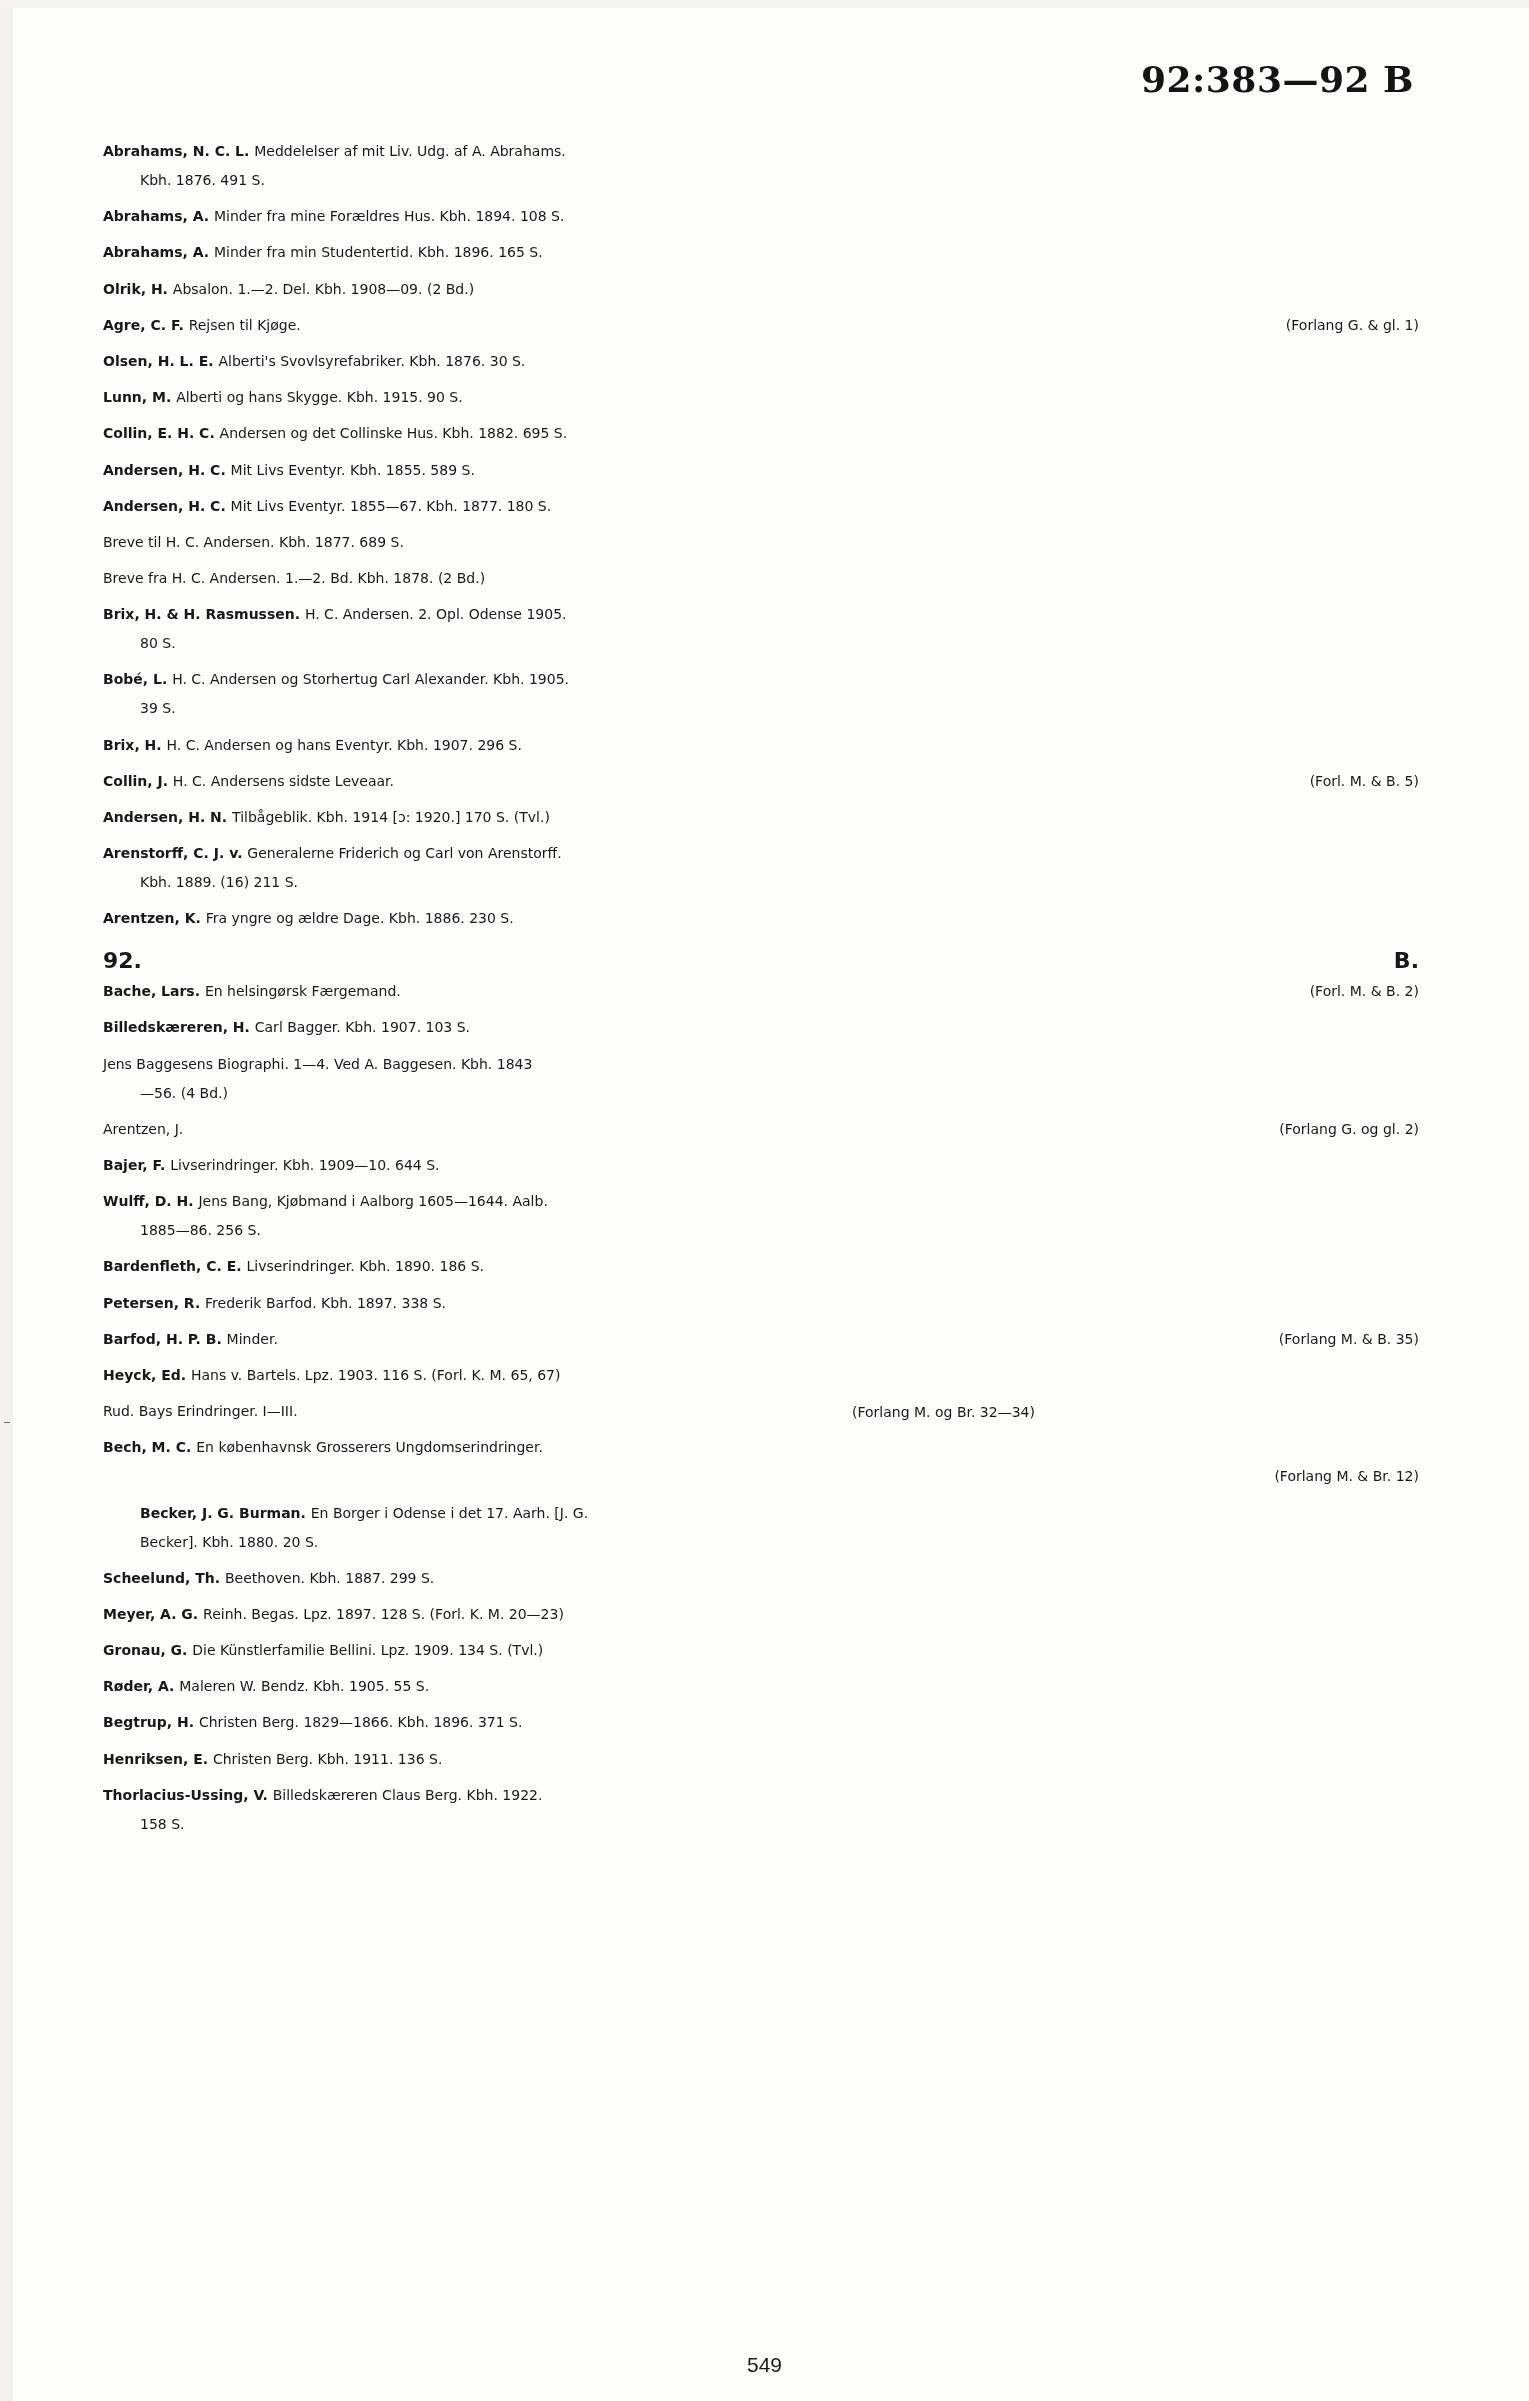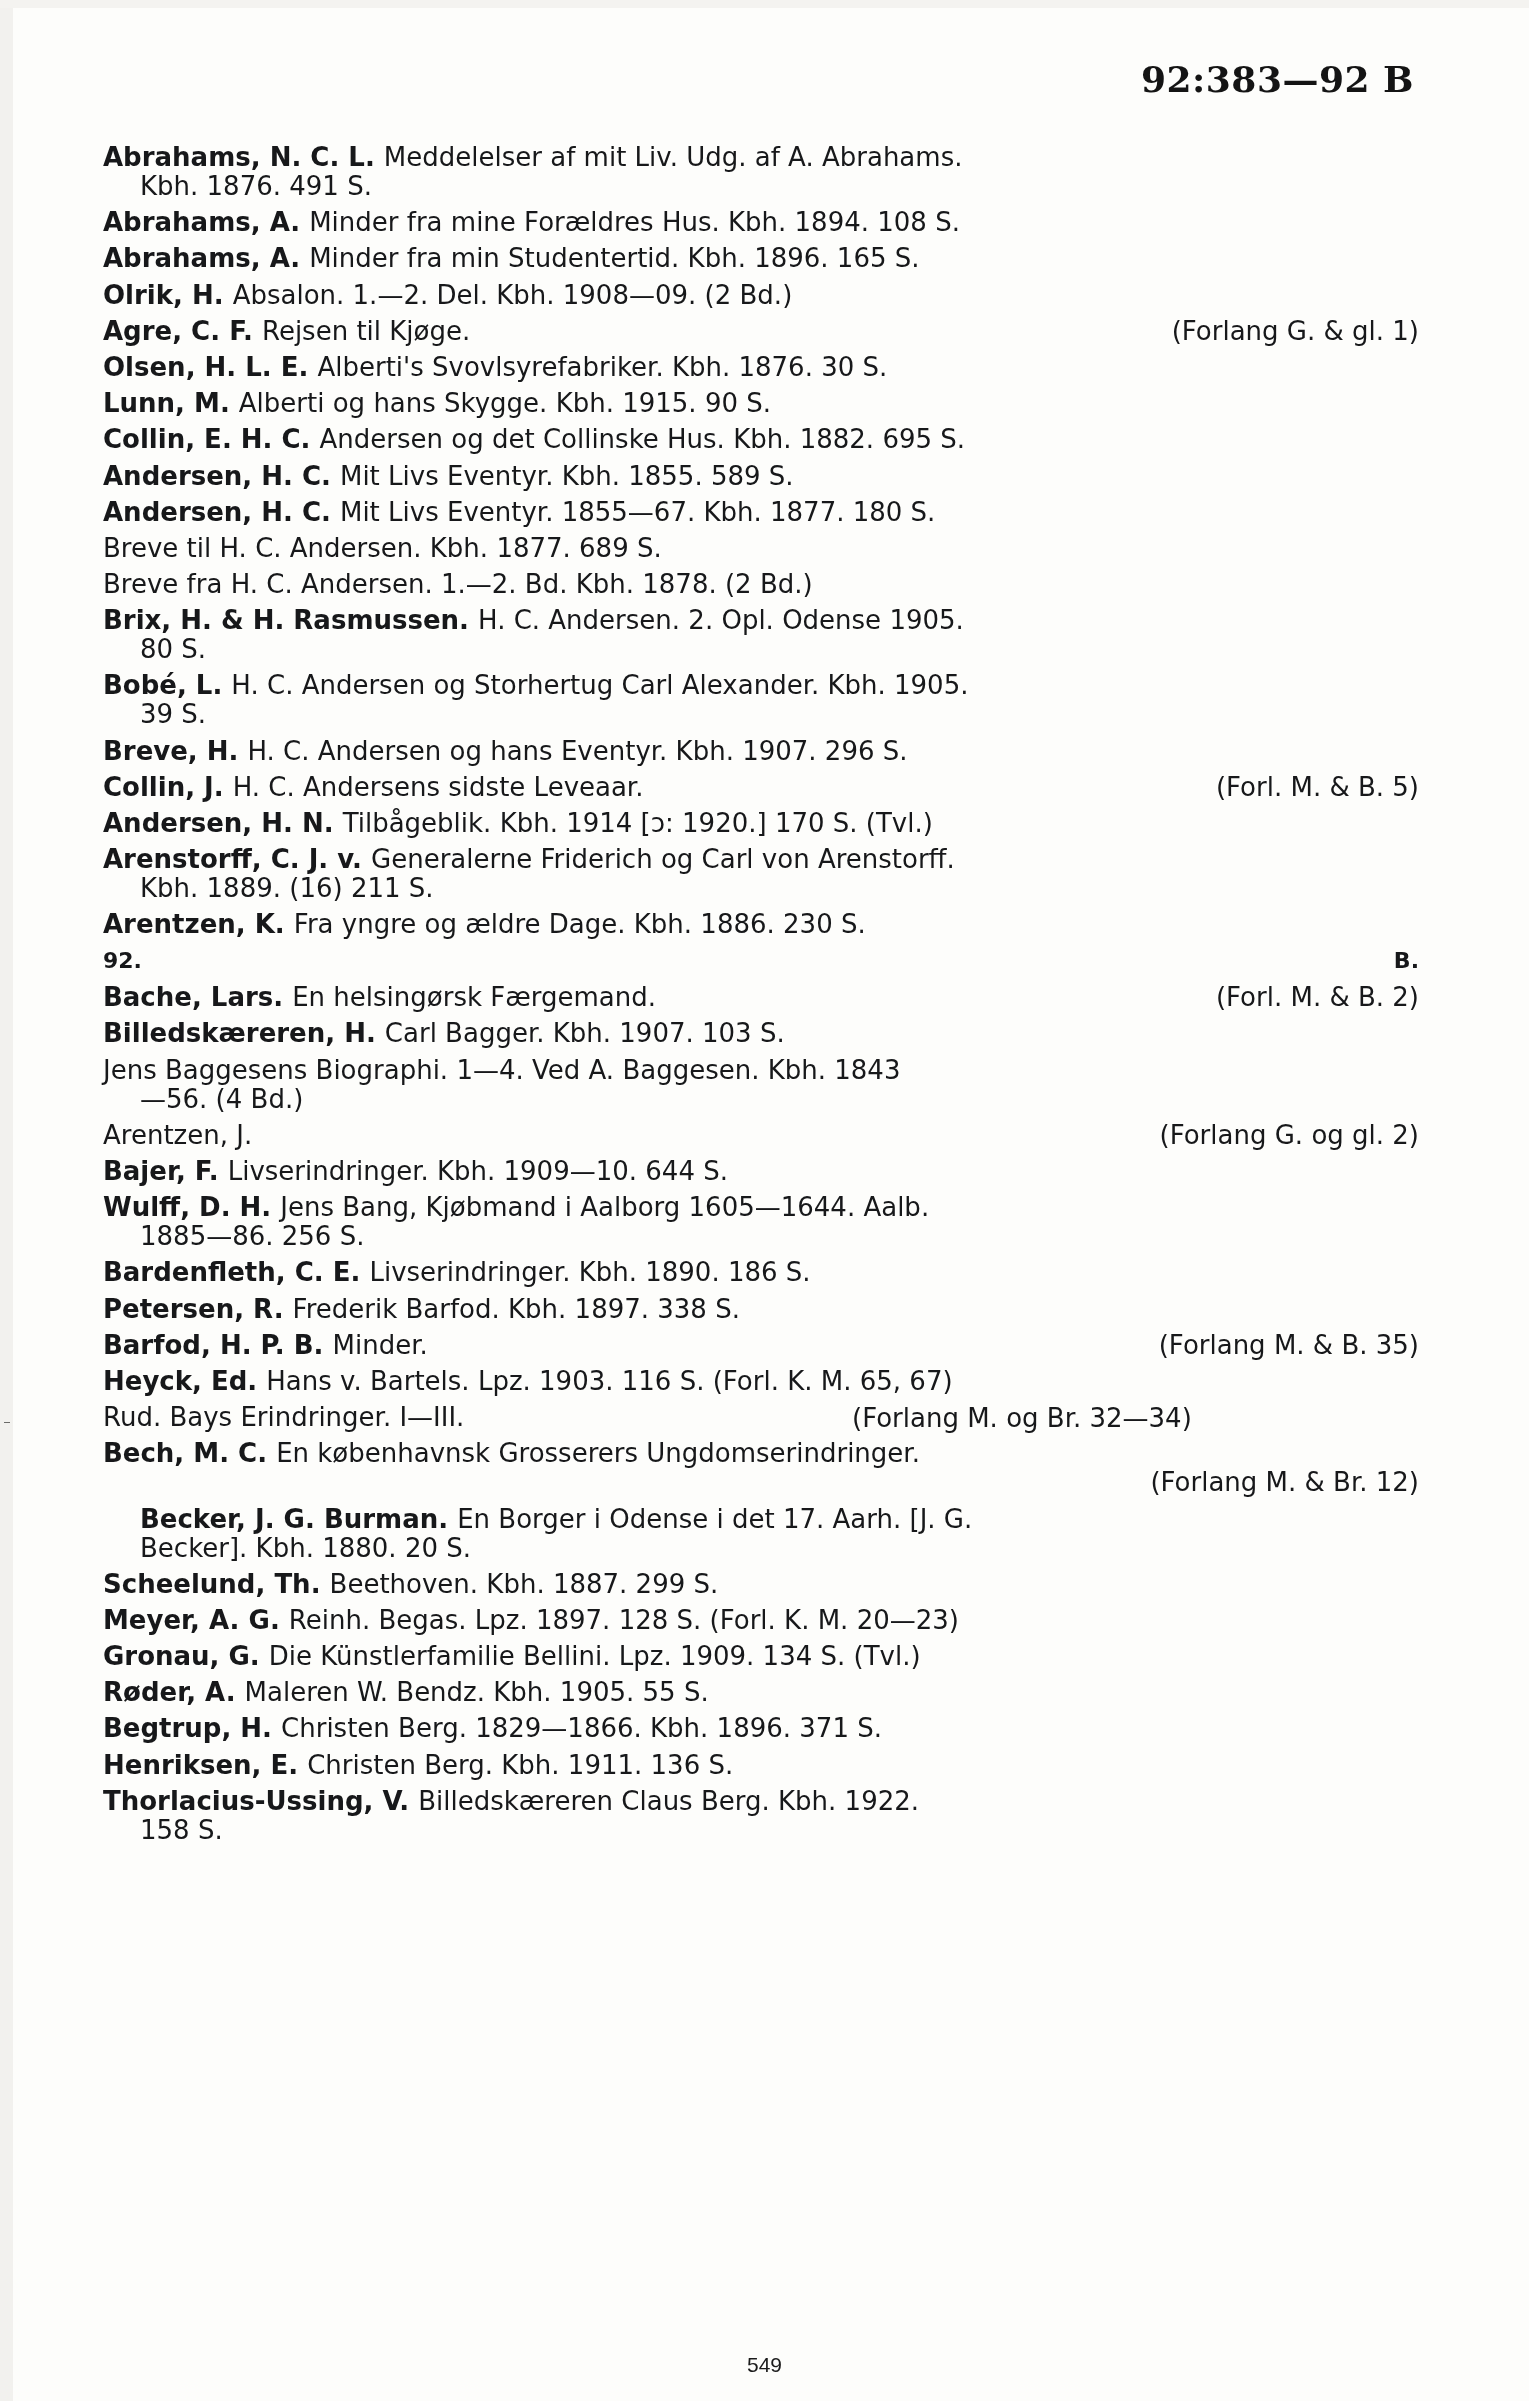--- a/index.html
+++ b/index.html
@@ -56,21 +56,21 @@
   }
 
   .content {
     position: absolute;
     left: 103px;
     top: 144px;
     width: 1316px;
   }
 
   .entry {
-    font-size: 26px;
+    font-size: 14px;
     line-height: 1.0;
     margin: 0 0 7.2px 0;
     white-space: nowrap;
   }
   .entry .ln {
     display: block;
     height: 29px;
     position: relative;
   }
   .indent { padding-left: 37px; }
@@ -166,21 +166,21 @@
       </div>
       <div class="entry">
         <div class="ln"><span class="nm">Brix, H. &amp; H. Rasmussen. </span><span class="tx">H. C. Andersen. 2. Opl. Odense 1905.</span></div>
         <div class="ln indent"><span class="tx">80 S.</span></div>
       </div>
       <div class="entry">
         <div class="ln"><span class="nm">Bobé, L. </span><span class="tx">H. C. Andersen og Storhertug Carl Alexander. Kbh. 1905.</span></div>
         <div class="ln indent"><span class="tx">39 S.</span></div>
       </div>
       <div class="entry">
-        <div class="ln"><span class="nm">Breve, H. </span><span class="tx">H. C. Andersen og hans Eventyr. Kbh. 1907. 296 S.</span></div>
+        <div class="ln"><span class="nm">Brix, H. </span><span class="tx">H. C. Andersen og hans Eventyr. Kbh. 1907. 296 S.</span></div>
       </div>
       <div class="entry">
         <div class="ln"><span class="nm">Collin, J. </span><span class="tx">H. C. Andersens sidste Leveaar.</span><span class="right tx">(Forl. M. &amp; B. 5)</span></div>
       </div>
       <div class="entry">
         <div class="ln"><span class="nm">Andersen, H. N. </span><span class="tx">Tilbågeblik. Kbh. 1914 [ɔ: 1920.] 170 S. (Tvl.)</span></div>
       </div>
       <div class="entry">
         <div class="ln"><span class="nm">Arenstorff, C. J. v. </span><span class="tx">Generalerne Friderich og Carl von Arenstorff.</span></div>
         <div class="ln indent"><span class="tx">Kbh. 1889. (16) 211 S.</span></div>

